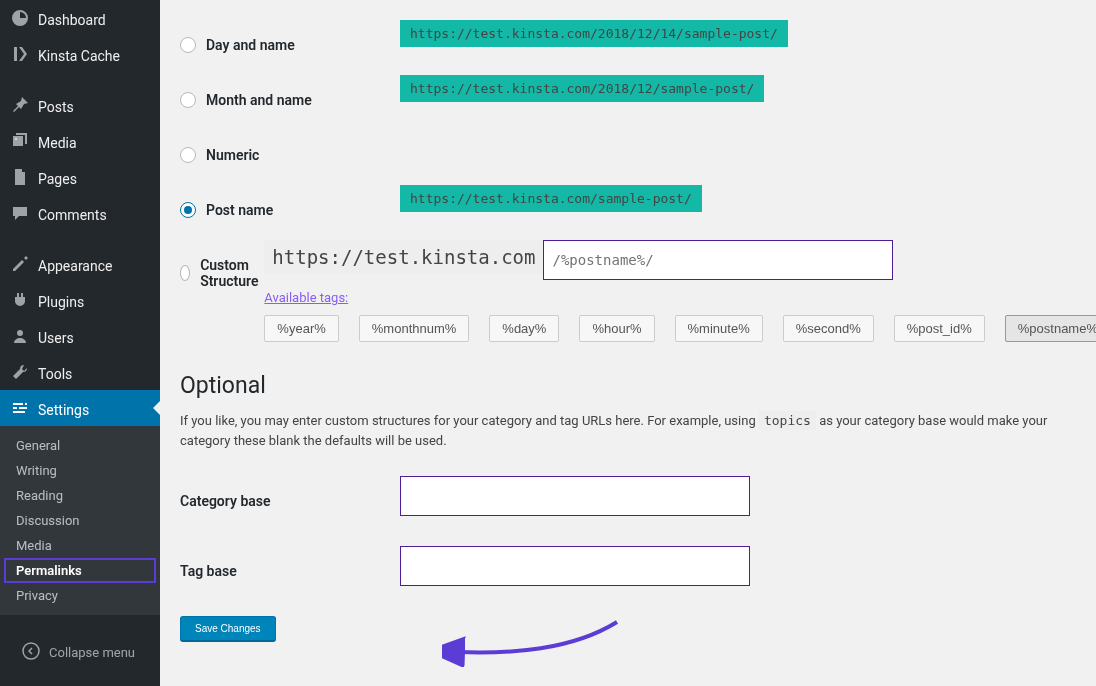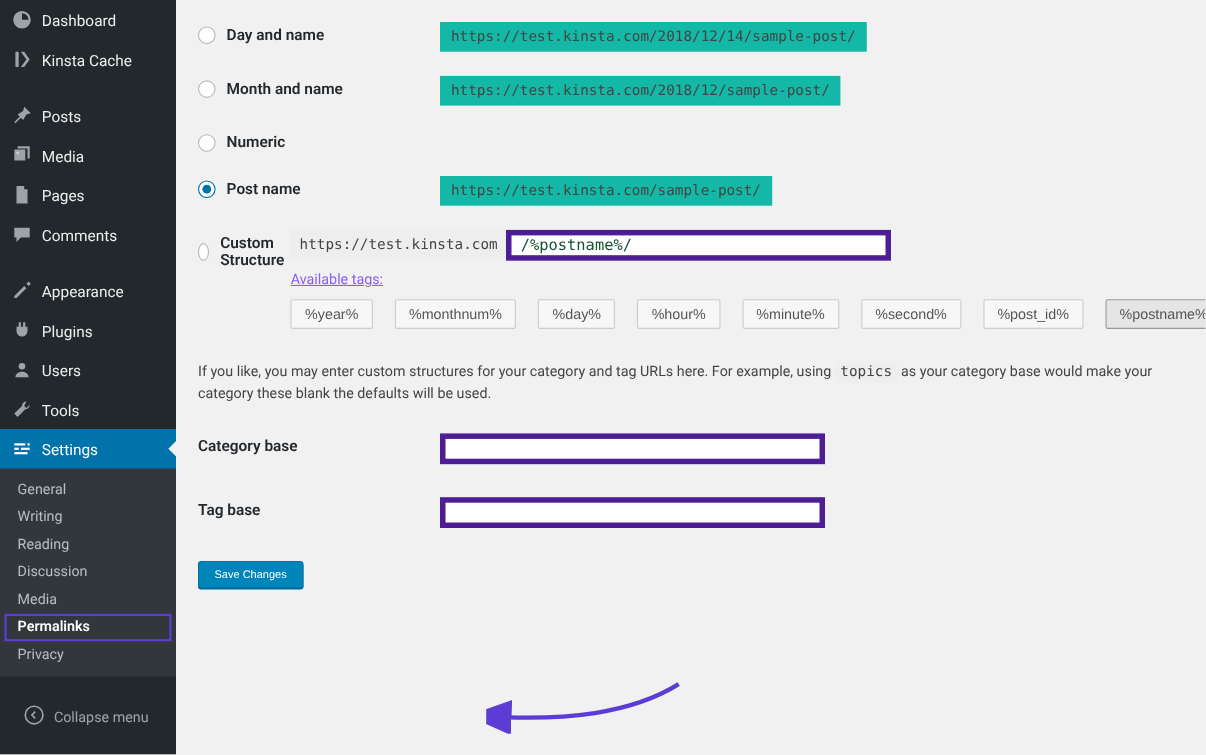--- a/index.html
+++ b/index.html
@@ -18,31 +18,31 @@
   .submenu-item.current { color: #fff; font-weight: 600; }
   .submenu-item.highlighted { outline: 2px solid #5b3dd6; outline-offset: -2px; }
   .collapse { position: absolute; bottom: 14px; left: 11px; width: 100%; display: flex; align-items: center; padding: 8px 10px; color: rgba(240,245,250,.6); font-size: 13px; cursor: pointer; }
   .collapse .icon { margin-right: 8px; }
 
   
   .content { position: absolute; left: 160px; top: 0; right: 0; bottom: 0; padding: 20px 0 20px 20px; background: #f1f1f1; overflow: hidden; }
 
   .form-row { display: flex; align-items: flex-start; margin-bottom: 30px; }
   .form-row.tight { margin-bottom: 22px; }
-  .form-label { width: 220px; padding-top: 4px; font-size: 14px; color: #23282d; font-weight: 600; }
+  .form-label { width: 220px; padding-top: 4px; font-size: 14px; color: #23282d; font-weight: 600; margin-top: 13px; }
   .form-field { flex: 1; }
 
   .radio-label { display: flex; align-items: center; font-size: 14px; font-weight: 600; color: #23282d; }
   .radio { appearance: none; width: 16px; height: 16px; border: 1px solid #b4b9be; border-radius: 50%; margin-right: 10px; position: relative; background: #fff; cursor: pointer; }
   .radio:checked::after { content:""; position:absolute; left:3px; top:3px; width:8px; height:8px; border-radius:50%; background:#0073aa; }
   .radio:checked { border-color: #0073aa; }
 
   code.example { display: inline-block; background: #14b8a6; padding: 6px 10px; font-family: Consolas, Monaco, monospace; font-size: 13px; color: #444; }
-  .custom-prefix { display: inline-block; background: #eee; padding: 6px 8px; font-family: Consolas, Monaco, monospace; font-size: 13px; color: #444; vertical-align: top; }
-  input.text { border: 5px solid #4c1d95; background: #fff; padding: 5px 8px; font-size: 14px; color: #14532d; height: 28px; }
+  .custom-prefix { display: inline-block; background: #eee; padding: 6px 8px; font-family: Consolas, Monaco, monospace; font-size: 19px; color: #444; vertical-align: top; }
+  input.text { border: 1px solid #4c1d95; background: #fff; padding: 5px 8px; font-size: 14px; color: #737373; height: 40px; }
   input.custom-structure { width: 350px; font-family: Consolas, Monaco, monospace; }
   input.base { width: 350px; }
 
   .available-label { display:block; margin-top: 10px; font-size: 13px; color: #8b5cf6; text-decoration: underline; }
   .tags { margin-top: 10px; display: flex; gap: 20px; flex-wrap: nowrap; }
   .tag-btn { border: 1px solid #ccc; background: #f7f7f7; color: #555; padding: 5px 12px; font-size: 13px; cursor: pointer; border-radius: 2px; }
   .tag-btn.active-tag { background: #e5e5e5; border-color: #999; }
 
   h2.optional { font-size: 23px; font-weight: 400; color: #23282d; margin: 26px 0 12px; }
   p.desc { font-size: 13px; color: #444; line-height: 1.5; margin-bottom: 26px; }
@@ -237,20 +237,21 @@
         <button class="tag-btn">%day%</button>
         <button class="tag-btn">%hour%</button>
         <button class="tag-btn">%minute%</button>
         <button class="tag-btn">%second%</button>
         <button class="tag-btn">%post_id%</button>
         <button class="tag-btn active-tag">%postname%</button>
       </div>
     </div>
   </div>
 
+  <h2 class="optional">Optional</h2>
   <p class="desc">
     <span>If you like, you may enter custom structures for your category and tag URLs here. For example, using </span><code>topics</code><span> as your category base would make your category these blank the defaults will be used.</span>
   </p>
 
   <div class="form-row">
     <div class="form-label">Category base</div>
     <div class="form-field">
       <input type="text" class="text base" value="" style="">
     </div>
   </div>

